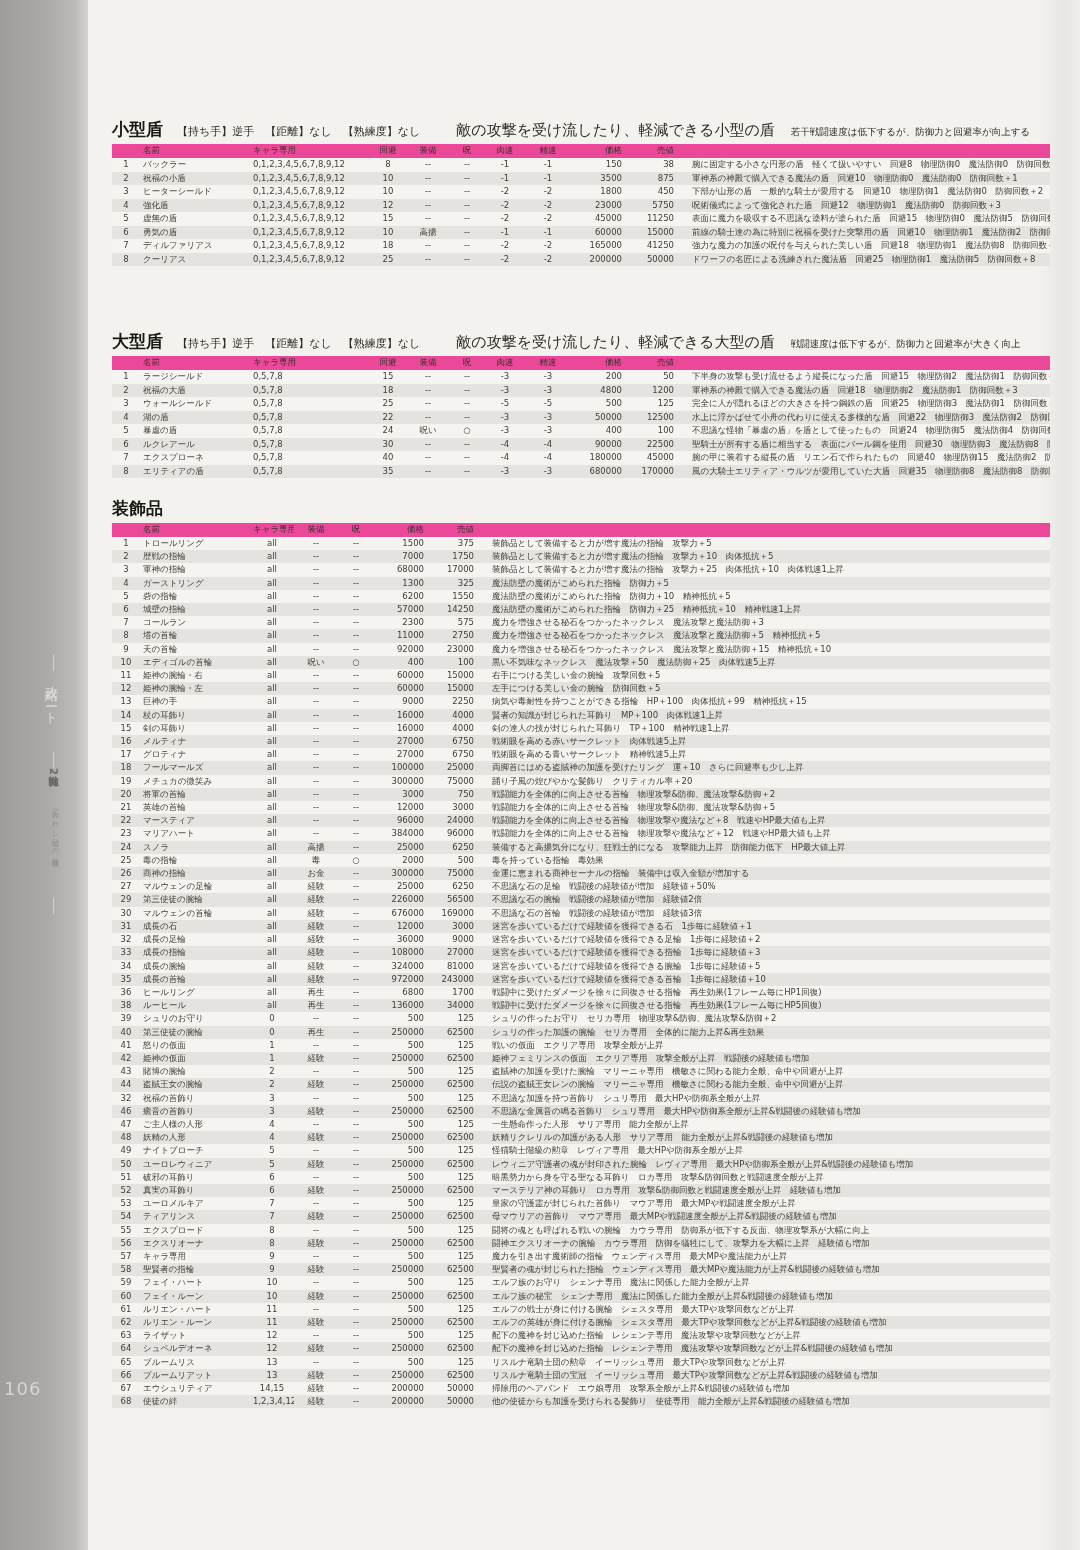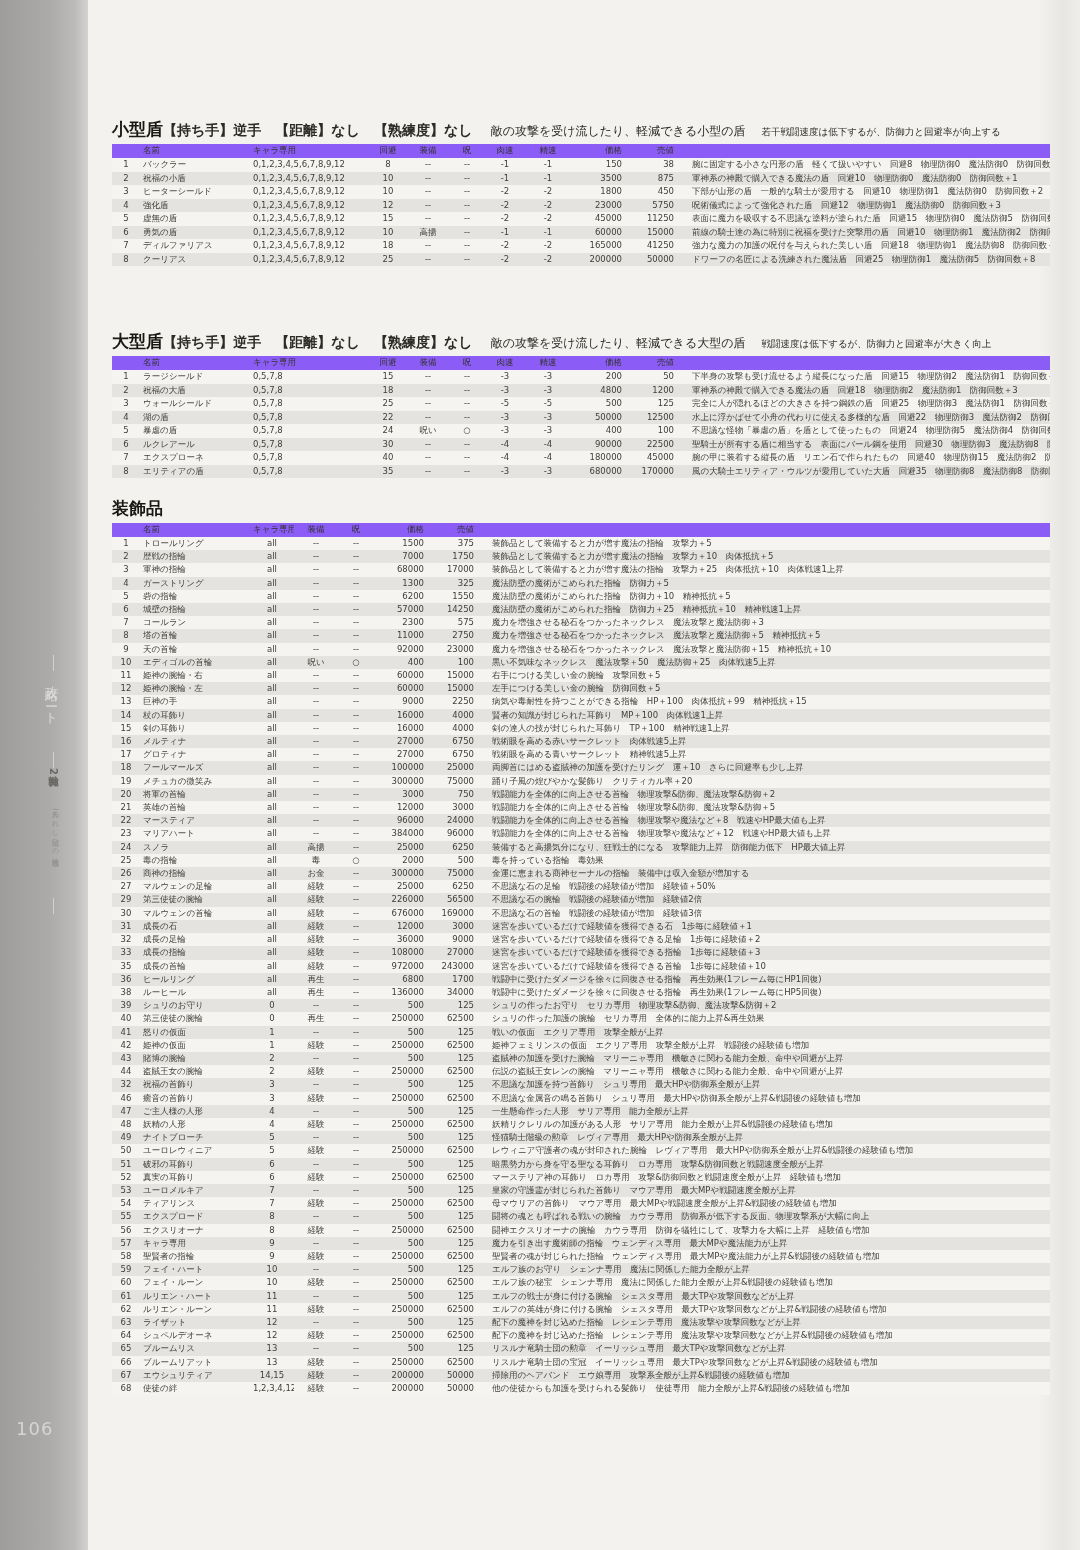--- a/index.html
+++ b/index.html
@@ -14,34 +14,34 @@
     background:linear-gradient(90deg,#9e9d9b 0%,#abaaa8 55%,#bcbbb9 85%,#d4d3d1 100%);}
   .right-shade{position:absolute;right:0;top:0;width:42px;height:1550px;
     background:linear-gradient(90deg,rgba(0,0,0,0) 0%,rgba(0,0,0,0.05) 60%,rgba(0,0,0,0.02) 100%);}
   .side-rule{position:absolute;left:53px;width:1px;height:16px;background:#d2d1cf;}
   .side-label{position:absolute;left:42px;top:676px;writing-mode:vertical-rl;
     font-size:13px;letter-spacing:3px;color:#dbdad8;}
   .side-game{position:absolute;left:46px;top:768px;writing-mode:vertical-rl;
     font-size:10px;font-weight:bold;color:#6b6a66;}
   .side-sub{position:absolute;left:50px;top:804px;writing-mode:vertical-rl;
     font-size:7px;color:#94938f;letter-spacing:1px;}
-  .page-num{position:absolute;left:16px;top:1378px;font-size:18px;
-    color:#d6d5d3;letter-spacing:1px;margin-top:40px;}
+  .page-num{position:absolute;left:4px;top:1378px;font-size:18px;
+    color:#d6d5d3;letter-spacing:1px;}
   
   .sec{position:absolute;left:112px;width:938px;}
   #sec0{top:118px}#sec1{top:330px}#sec2{top:497px}
   .sec-head{white-space:nowrap;height:20px;}
   .sec-title{font-size:17px;font-weight:bold;color:#191914;}
-  .sec-attrs{font-size:14px;font-weight:bold;color:#2c2b26;}
-  .sec-desc{font-size:12px;margin-left:18px;color:#2c2b26;font-family:Liberation Mono, monospace;}
+  .sec-attrs{font-size:11px;font-weight:normal;margin-left:14px;color:#2c2b26;}
+  .sec-desc{font-size:15px;margin-left:36px;color:#2c2b26;font-family:Liberation Mono, monospace;}
   .sec-desc2{font-size:9.5px;margin-left:16px;color:#2c2b26;}
   table.tbl{border-collapse:collapse;table-layout:fixed;width:938px;margin-top:6px;
     font-size:8.5px;}
   .tbl th,.tbl td{padding:0 3px;white-space:nowrap;overflow:hidden;font-weight:normal;}
-  .tbl th{background:#8b5cf6;height:14px;color:#33322d;}
+  .tbl th{background:#ec4899;height:14px;color:#33322d;}
   .tbl td{height:13.5px;line-height:13.5px;}
   .t-acc td{height:13.2px;line-height:13.2px;}
   .tbl tbody tr:nth-child(odd){background:#f5f4f0;}
   .tbl tbody tr:nth-child(even){background:#e4e3df;}
   
   .t-shield .c0{text-align:center}
   .t-shield .c1{text-align:left}
   .t-shield .c2{text-align:left}
   .t-shield .c3,.t-shield .c4,.t-shield .c5,.t-shield .c6,.t-shield .c7{text-align:center}
   .t-shield .c8,.t-shield .c9{text-align:right;padding-right:8px}
@@ -693,20 +693,30 @@
           <td class="c0">33</td>
           <td class="c1">成長の指輪</td>
           <td class="c2">all</td>
           <td class="c3">経験</td>
           <td class="c4">--</td>
           <td class="c5">108000</td>
           <td class="c6">27000</td>
           <td class="c7">迷宮を歩いているだけで経験値を獲得できる指輪　1歩毎に経験値＋3</td>
         </tr>
         <tr>
+          <td class="c0">34</td>
+          <td class="c1">成長の腕輪</td>
+          <td class="c2">all</td>
+          <td class="c3">経験</td>
+          <td class="c4">--</td>
+          <td class="c5">324000</td>
+          <td class="c6">81000</td>
+          <td class="c7">迷宮を歩いているだけで経験値を獲得できる腕輪　1歩毎に経験値＋5</td>
+        </tr>
+        <tr>
           <td class="c0">35</td>
           <td class="c1">成長の首輪</td>
           <td class="c2">all</td>
           <td class="c3">経験</td>
           <td class="c4">--</td>
           <td class="c5">972000</td>
           <td class="c6">243000</td>
           <td class="c7">迷宮を歩いているだけで経験値を獲得できる首輪　1歩毎に経験値＋10</td>
         </tr>
         <tr>

